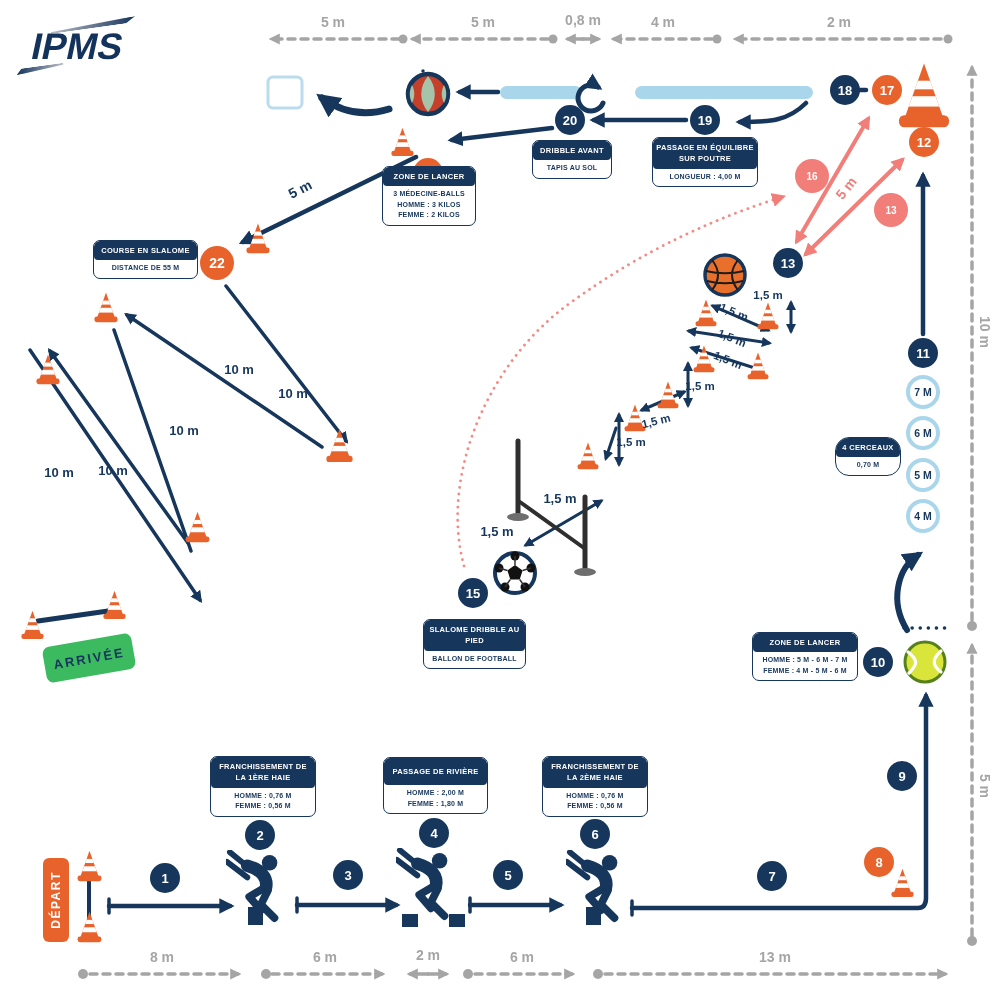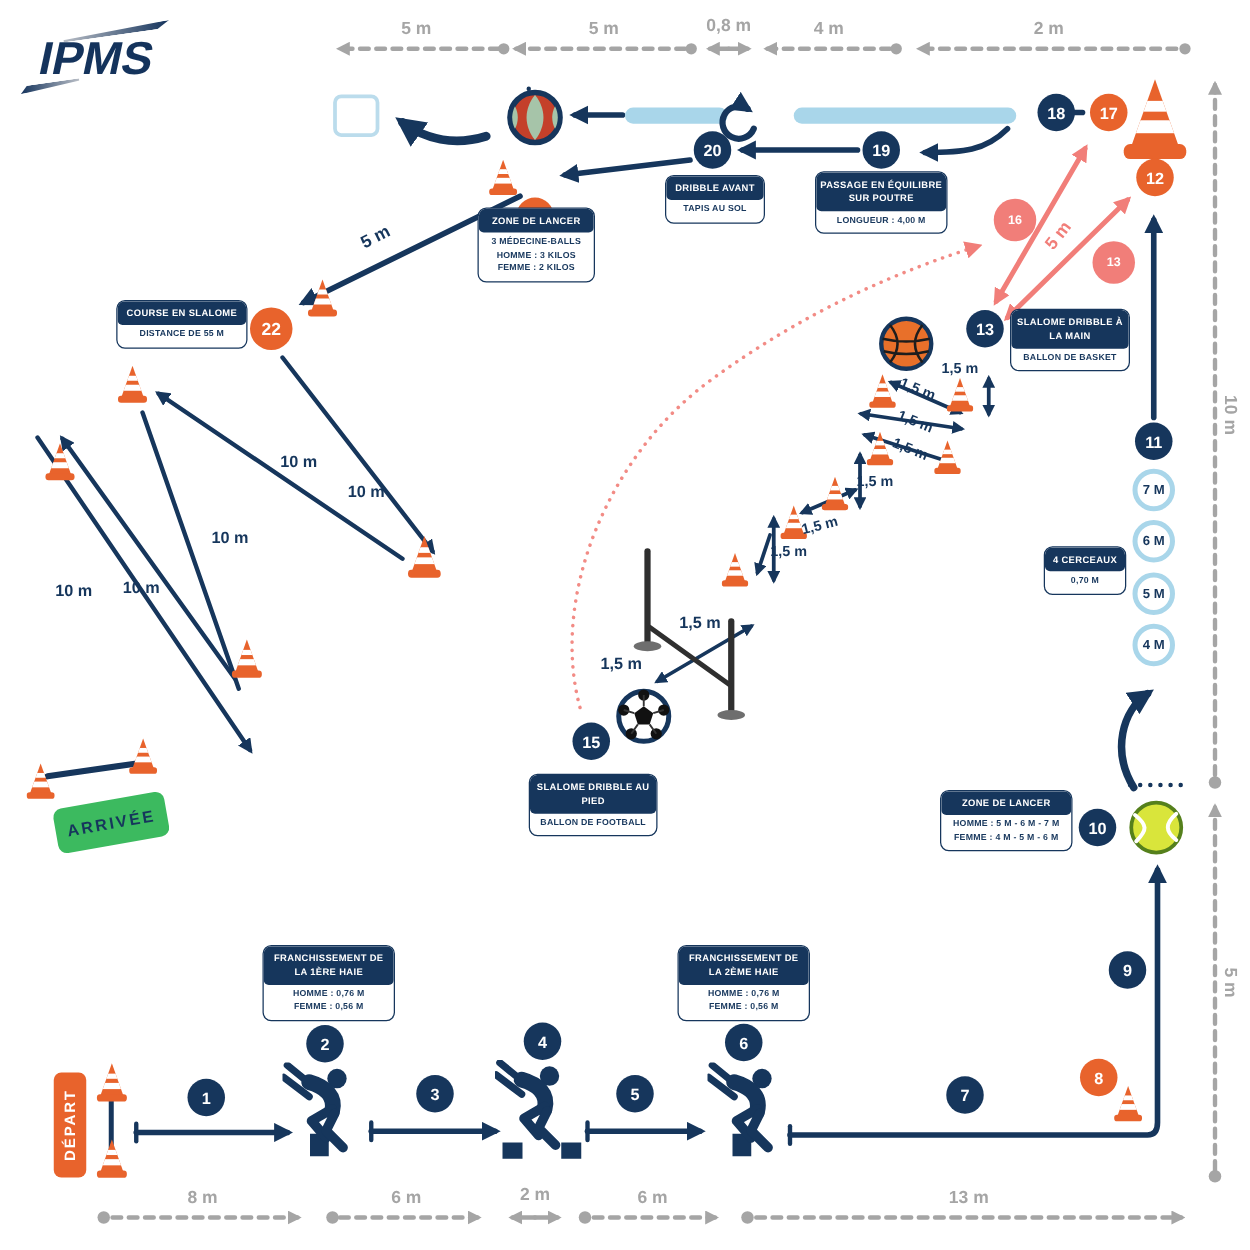--- a/index.html
+++ b/index.html
@@ -342,28 +342,22 @@
     </div>
   </div>
 
   <div class="ibox" style="left:93px;top:240px;width:103px;">
     <div class="ibox-h">COURSE EN SLALOME</div>
     <div class="ibox-b">
       <div>DISTANCE DE 55 M</div>
     </div>
   </div>
 
-  <div class="ibox" style="left:808px;top:247px;width:94px;">
-    <div class="ibox-h">SLALOME DRIBBLE À LA MAIN</div>
-    <div class="ibox-b">
-      <div>BALLON DE BASKET</div>
-    </div>
-  </div>
-
-  <div class="ibox" style="left:835px;top:437px;width:64px;">
+
+  <div class="ibox" style="left:835px;top:437px;width:64px;border-radius:14px;">
     <div class="ibox-h">4 CERCEAUX</div>
     <div class="ibox-b">
       <div>0,70 M</div>
     </div>
   </div>
 
   <div class="ibox" style="left:752px;top:632px;width:104px;">
     <div class="ibox-h">ZONE DE LANCER</div>
     <div class="ibox-b">
       <div>HOMME : 5 M - 6 M - 7 M</div>
@@ -379,20 +373,27 @@
   </div>
 
   <div class="ibox" style="left:210px;top:756px;width:104px;">
     <div class="ibox-h">FRANCHISSEMENT DE LA 1ÈRE HAIE</div>
     <div class="ibox-b">
       <div>HOMME : 0,76 M</div>
       <div>FEMME : 0,56 M</div>
     </div>
   </div>
 
+  <div class="ibox" style="left:383px;top:757px;width:103px;">
+    <div class="ibox-h" style="padding:8px 3px;">PASSAGE DE RIVIÈRE</div>
+    <div class="ibox-b">
+      <div>HOMME : 2,00 M</div>
+      <div>FEMME : 1,80 M</div>
+    </div>
+  </div>
 
   <div class="ibox" style="left:542px;top:756px;width:104px;">
     <div class="ibox-h">FRANCHISSEMENT DE LA 2ÈME HAIE</div>
     <div class="ibox-b">
       <div>HOMME : 0,76 M</div>
       <div>FEMME : 0,56 M</div>
     </div>
   </div>
 
   <div class="sign" id="depart" style="left:43px;top:858px;">

